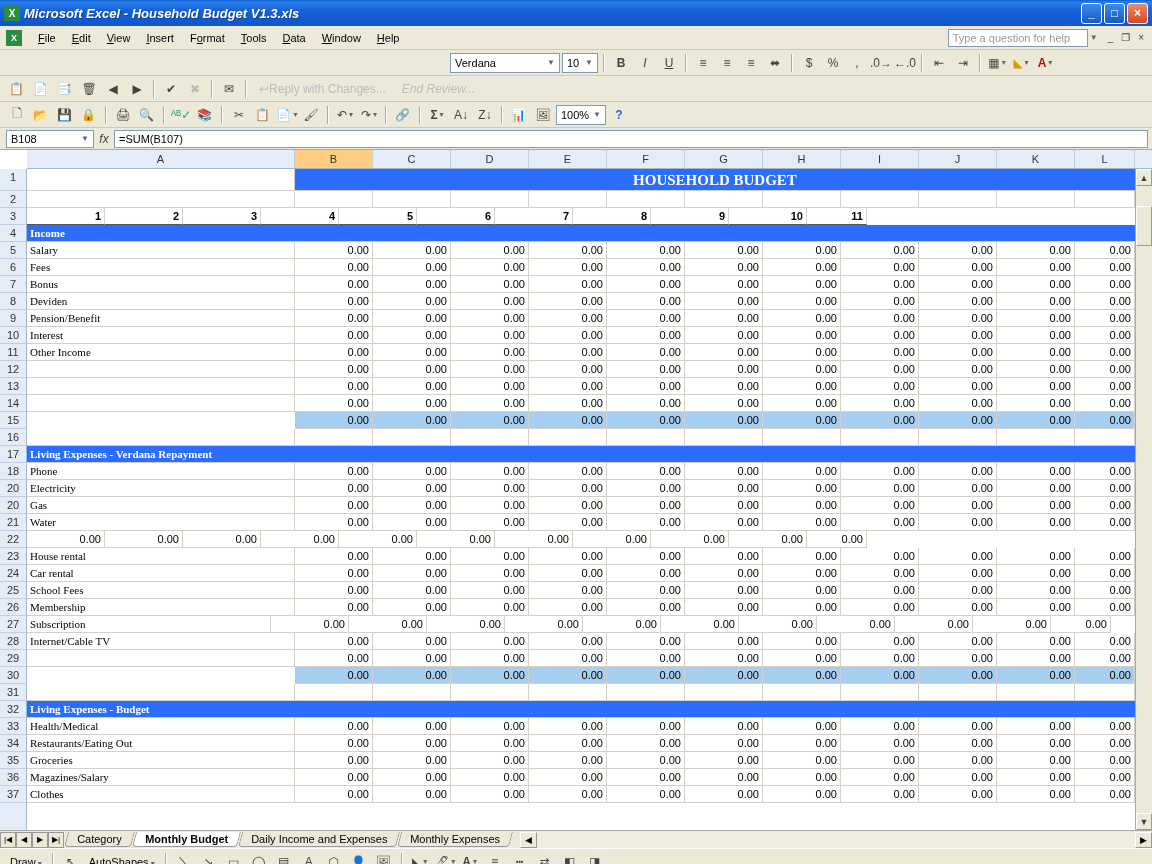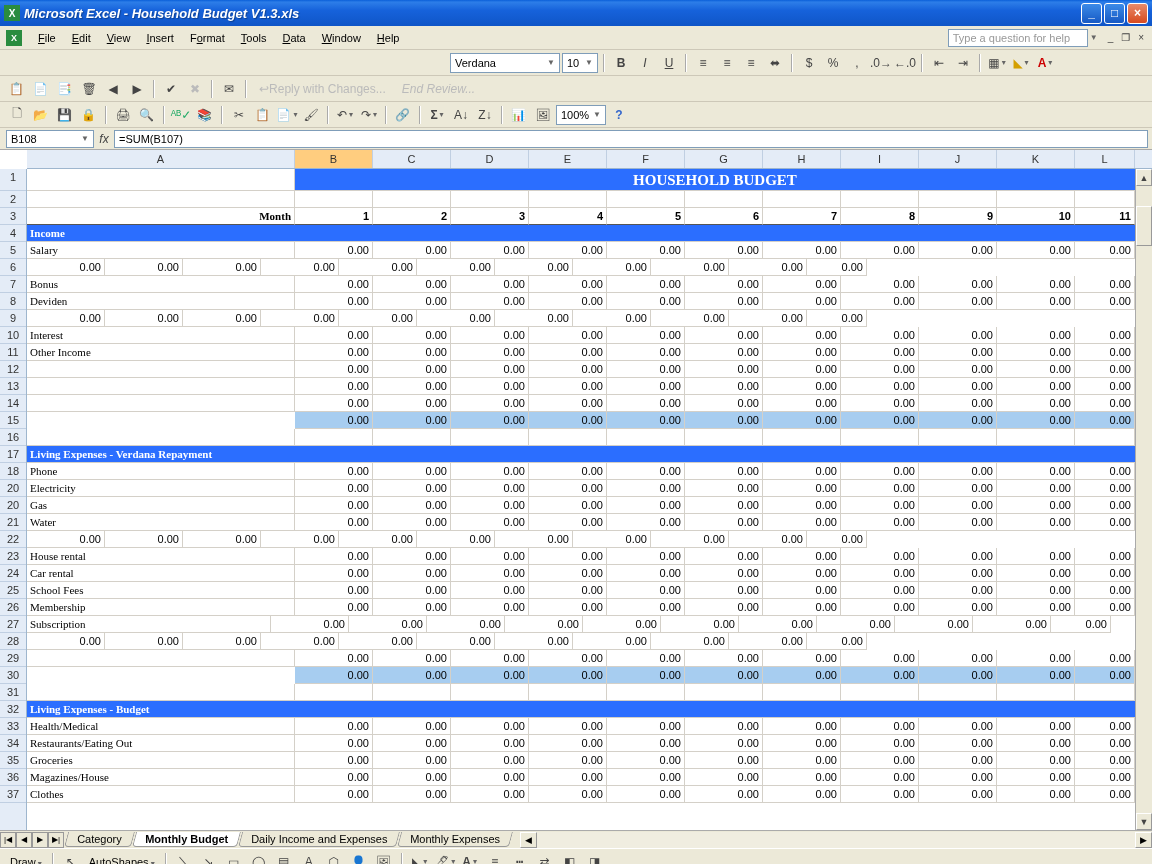--- a/index.html
+++ b/index.html
@@ -280,21 +280,20 @@
           <div class="cell " style="width: 78px;"></div>
           <div class="cell " style="width: 78px;"></div>
           <div class="cell " style="width: 78px;"></div>
           <div class="cell " style="width: 78px;"></div>
           <div class="cell " style="width: 78px;"></div>
           <div class="cell " style="width: 78px;"></div>
           <div class="cell " style="width: 78px;"></div>
           <div class="cell " style="width: 60px;"></div>
         </div>
         <div class="row month">
-          <div class="cell first" style="width: 268px;">Month</div>
           <div class="cell num" style="width: 78px;">1</div>
           <div class="cell num" style="width: 78px;">2</div>
           <div class="cell num" style="width: 78px;">3</div>
           <div class="cell num" style="width: 78px;">4</div>
           <div class="cell num" style="width: 78px;">5</div>
           <div class="cell num" style="width: 78px;">6</div>
           <div class="cell num" style="width: 78px;">7</div>
           <div class="cell num" style="width: 78px;">8</div>
           <div class="cell num" style="width: 78px;">9</div>
           <div class="cell num" style="width: 78px;">10</div>
@@ -312,20 +311,21 @@
           <div class="cell num" style="width: 78px;">0.00</div>
           <div class="cell num" style="width: 78px;">0.00</div>
           <div class="cell num" style="width: 78px;">0.00</div>
           <div class="cell num" style="width: 78px;">0.00</div>
           <div class="cell num" style="width: 78px;">0.00</div>
           <div class="cell num" style="width: 78px;">0.00</div>
           <div class="cell num" style="width: 78px;">0.00</div>
           <div class="cell num" style="width: 60px;">0.00</div>
         </div>
         <div class="row data">
+          <div class="cell first" style="width: 268px;">Fees</div>
           <div class="cell num" style="width: 78px;">0.00</div>
           <div class="cell num" style="width: 78px;">0.00</div>
           <div class="cell num" style="width: 78px;">0.00</div>
           <div class="cell num" style="width: 78px;">0.00</div>
           <div class="cell num" style="width: 78px;">0.00</div>
           <div class="cell num" style="width: 78px;">0.00</div>
           <div class="cell num" style="width: 78px;">0.00</div>
           <div class="cell num" style="width: 78px;">0.00</div>
           <div class="cell num" style="width: 78px;">0.00</div>
           <div class="cell num" style="width: 78px;">0.00</div>
@@ -353,20 +353,21 @@
           <div class="cell num" style="width: 78px;">0.00</div>
           <div class="cell num" style="width: 78px;">0.00</div>
           <div class="cell num" style="width: 78px;">0.00</div>
           <div class="cell num" style="width: 78px;">0.00</div>
           <div class="cell num" style="width: 78px;">0.00</div>
           <div class="cell num" style="width: 78px;">0.00</div>
           <div class="cell num" style="width: 78px;">0.00</div>
           <div class="cell num" style="width: 60px;">0.00</div>
         </div>
         <div class="row data">
+          <div class="cell first" style="width: 268px;">Pension/Benefit</div>
           <div class="cell num" style="width: 78px;">0.00</div>
           <div class="cell num" style="width: 78px;">0.00</div>
           <div class="cell num" style="width: 78px;">0.00</div>
           <div class="cell num" style="width: 78px;">0.00</div>
           <div class="cell num" style="width: 78px;">0.00</div>
           <div class="cell num" style="width: 78px;">0.00</div>
           <div class="cell num" style="width: 78px;">0.00</div>
           <div class="cell num" style="width: 78px;">0.00</div>
           <div class="cell num" style="width: 78px;">0.00</div>
           <div class="cell num" style="width: 78px;">0.00</div>
@@ -607,20 +608,21 @@
           <div class="cell num" style="width: 78px;">0.00</div>
           <div class="cell num" style="width: 78px;">0.00</div>
           <div class="cell num" style="width: 78px;">0.00</div>
           <div class="cell num" style="width: 78px;">0.00</div>
           <div class="cell num" style="width: 78px;">0.00</div>
           <div class="cell num" style="width: 78px;">0.00</div>
           <div class="cell num" style="width: 78px;">0.00</div>
           <div class="cell num" style="width: 60px;">0.00</div>
         </div>
         <div class="row data">
+          <div class="cell first" style="width: 268px;">Internet/Cable TV</div>
           <div class="cell num" style="width: 78px;">0.00</div>
           <div class="cell num" style="width: 78px;">0.00</div>
           <div class="cell num" style="width: 78px;">0.00</div>
           <div class="cell num" style="width: 78px;">0.00</div>
           <div class="cell num" style="width: 78px;">0.00</div>
           <div class="cell num" style="width: 78px;">0.00</div>
           <div class="cell num" style="width: 78px;">0.00</div>
           <div class="cell num" style="width: 78px;">0.00</div>
           <div class="cell num" style="width: 78px;">0.00</div>
           <div class="cell num" style="width: 78px;">0.00</div>
@@ -708,21 +710,21 @@
           <div class="cell num" style="width: 78px;">0.00</div>
           <div class="cell num" style="width: 78px;">0.00</div>
           <div class="cell num" style="width: 78px;">0.00</div>
           <div class="cell num" style="width: 78px;">0.00</div>
           <div class="cell num" style="width: 78px;">0.00</div>
           <div class="cell num" style="width: 78px;">0.00</div>
           <div class="cell num" style="width: 78px;">0.00</div>
           <div class="cell num" style="width: 60px;">0.00</div>
         </div>
         <div class="row data">
-          <div class="cell first" style="width: 268px;">Magazines/House</div>
+          <div class="cell first" style="width: 268px;">Magazines/Salary</div>
           <div class="cell num" style="width: 78px;">0.00</div>
           <div class="cell num" style="width: 78px;">0.00</div>
           <div class="cell num" style="width: 78px;">0.00</div>
           <div class="cell num" style="width: 78px;">0.00</div>
           <div class="cell num" style="width: 78px;">0.00</div>
           <div class="cell num" style="width: 78px;">0.00</div>
           <div class="cell num" style="width: 78px;">0.00</div>
           <div class="cell num" style="width: 78px;">0.00</div>
           <div class="cell num" style="width: 78px;">0.00</div>
           <div class="cell num" style="width: 78px;">0.00</div>

